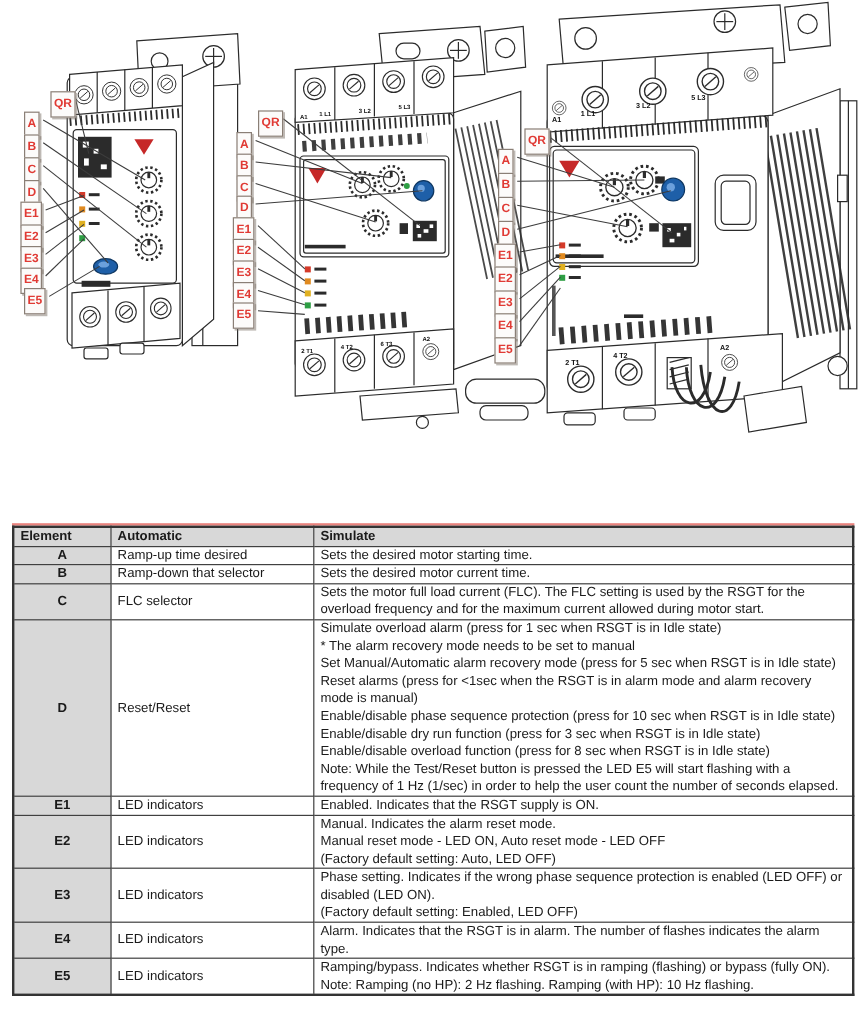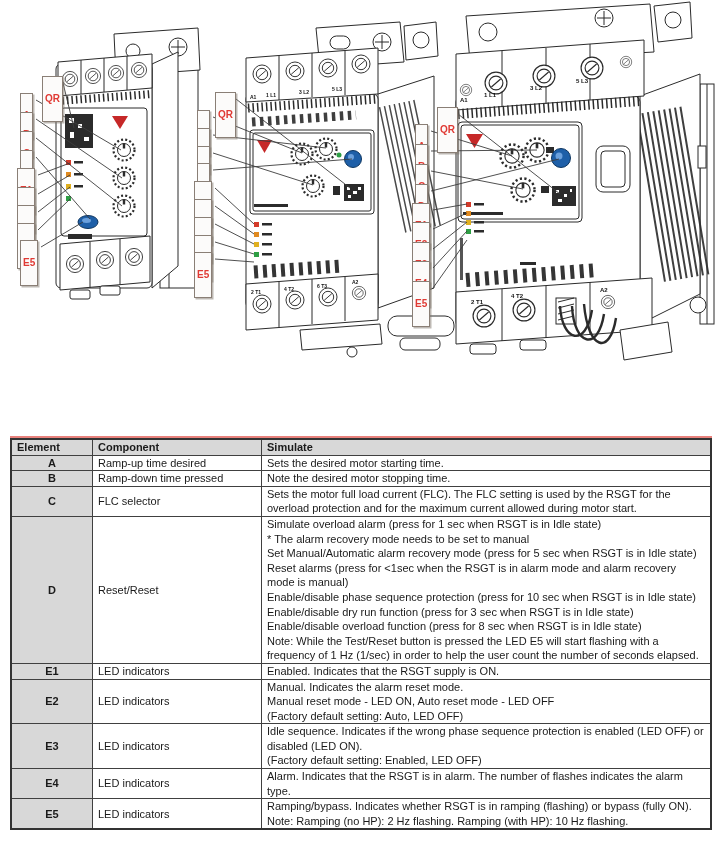--- a/index.html
+++ b/index.html
@@ -8,21 +8,21 @@
     font-family:"Liberation Sans", sans-serif; overflow:hidden;
   }
   
   .figure { position:relative; width:722px; height:437px; }
   .figure svg.art { position:absolute; left:0; top:0; z-index:0; }
   #leader-overlay { position:absolute; left:0; top:0; z-index:2; pointer-events:none; }
   .callout {
     position:absolute; z-index:3;
     background:#fcfbfa; border:1px solid #8a7f76;
     color:#e03a34; font-size:10px; font-weight:bold; line-height:12px;
-    padding:16px 2px; box-shadow:1.5px 1.5px 0 rgba(125,115,105,.5);
+    padding:4px 2px; box-shadow:1.5px 1.5px 0 rgba(125,115,105,.5);
     white-space:nowrap;
   }
   .leader { stroke:#3c3c3c; stroke-width:0.9; }
   
   .fw { fill:#ffffff; stroke:#2b2b2b; stroke-width:1; }
   .ln { fill:none; stroke:#2b2b2b; stroke-width:1; }
   .fd { fill:#2b2b2b; stroke:none; }
   .wire { fill:none; stroke:#2b2b2b; stroke-width:2.4; }
   text.tl  { font:bold 5px "Liberation Sans", sans-serif; fill:#111; }
   text.tl3 { font:bold 6px "Liberation Sans", sans-serif; fill:#111; }
@@ -336,39 +336,39 @@
     <div class="callout" style="left: 412px; top: 261px;">E4</div>
     <div class="callout" style="left: 412px; top: 281px;">E5</div>
   </div>
 
 <div class="table-section">
   <div class="accent"></div>
   <table class="spec">
     <thead>
       <tr>
         <th class="col-element">Element</th>
-        <th class="col-component">Component</th>
+        <th class="col-component">Automatic</th>
         <th class="col-function">Simulate</th>
       </tr>
     </thead>
     <tbody>
         <tr>
           <td class="col-element">A</td>
           <td class="col-component">Ramp-up time desired</td>
           <td class="col-function">Sets the desired motor starting time.</td>
         </tr>
         <tr>
           <td class="col-element">B</td>
-          <td class="col-component">Ramp-down time pressed</td>
-          <td class="col-function">Note the desired motor stopping time.</td>
+          <td class="col-component">Ramp-down that selector</td>
+          <td class="col-function">Sets the desired motor current time.</td>
         </tr>
         <tr>
           <td class="col-element">C</td>
           <td class="col-component">FLC selector</td>
-          <td class="col-function">Sets the motor full load current (FLC). The FLC setting is used by the RSGT for the overload protection and for the maximum current allowed during motor start.</td>
+          <td class="col-function">Sets the motor full load current (FLC). The FLC setting is used by the RSGT for the overload frequency and for the maximum current allowed during motor start.</td>
         </tr>
         <tr>
           <td class="col-element">D</td>
           <td class="col-component">Reset/Reset</td>
           <td class="col-function">Simulate overload alarm (press for 1 sec when RSGT is in Idle state)
 * The alarm recovery mode needs to be set to manual
 Set Manual/Automatic alarm recovery mode (press for 5 sec when RSGT is in Idle state)
 Reset alarms (press for &lt;1sec when the RSGT is in alarm mode and alarm recovery mode is manual)
 Enable/disable phase sequence protection (press for 10 sec when RSGT is in Idle state)
 Enable/disable dry run function (press for 3 sec when RSGT is in Idle state)
@@ -383,21 +383,21 @@
         <tr>
           <td class="col-element">E2</td>
           <td class="col-component">LED indicators</td>
           <td class="col-function">Manual. Indicates the alarm reset mode.
 Manual reset mode - LED ON, Auto reset mode - LED OFF
 (Factory default setting: Auto, LED OFF)</td>
         </tr>
         <tr>
           <td class="col-element">E3</td>
           <td class="col-component">LED indicators</td>
-          <td class="col-function">Idle sequence. Indicates if the wrong phase sequence protection is enabled (LED OFF) or disabled (LED ON).
+          <td class="col-function">Phase setting. Indicates if the wrong phase sequence protection is enabled (LED OFF) or disabled (LED ON).
 (Factory default setting: Enabled, LED OFF)</td>
         </tr>
         <tr>
           <td class="col-element">E4</td>
           <td class="col-component">LED indicators</td>
           <td class="col-function">Alarm. Indicates that the RSGT is in alarm. The number of flashes indicates the alarm type.</td>
         </tr>
         <tr>
           <td class="col-element">E5</td>
           <td class="col-component">LED indicators</td>

